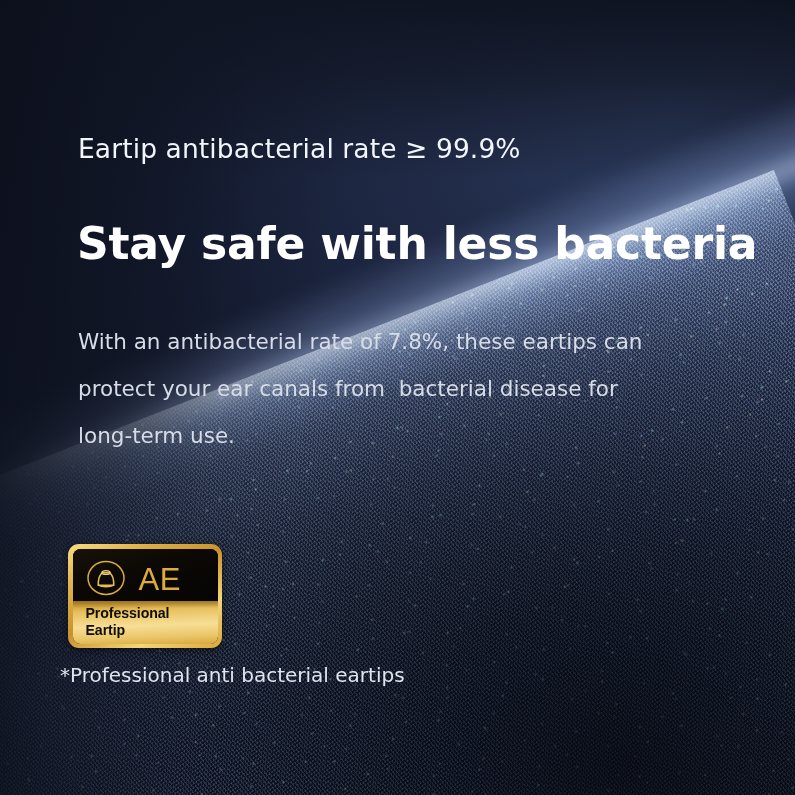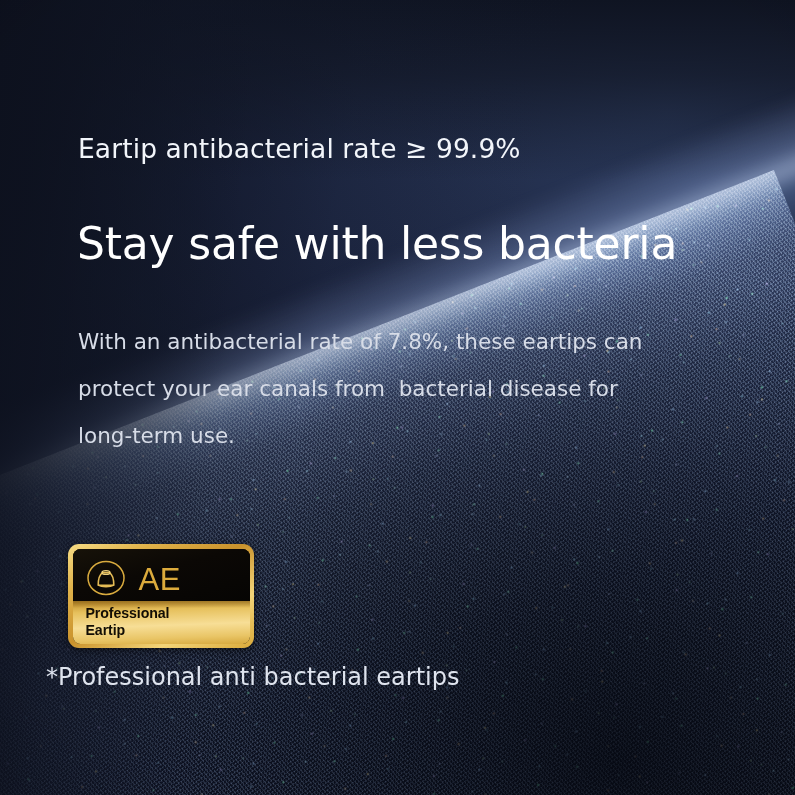--- a/index.html
+++ b/index.html
@@ -155,21 +155,21 @@
     font-weight: 400;
     color: #f2f5fa;
     letter-spacing: 0.1px;
     white-space: nowrap;
   }
   .headline {
     position: absolute;
     left: 77px;
     top: 189px;
     font-size: 44px;
-    font-weight: 400;
+    font-weight: 700;
     color: #ffffff;
     letter-spacing: -0.2px;
     white-space: nowrap;
   }
   .body-copy {
     position: absolute;
     left: 78px;
     top: 296px;
     width: 600px;
     font-size: 21.5px;
@@ -177,21 +177,21 @@
     color: #d7dce7;
     line-height: 47px;
     white-space: pre-wrap;
   }
 
   
   .badge {
     position: absolute;
     left: 68px;
     top: 544px;
-    width: 186px;
+    width: 154px;
     height: 104px;
     border-radius: 11px;
     padding: 4.5px;
     box-sizing: border-box;
     background: linear-gradient(150deg, #f7dd86 0%, #e0b24a 22%, #c9922c 48%, #f3d478 74%, #d9a93a 100%);
     box-shadow: 0 2px 9px rgba(0,0,0,0.55);
   }
   .badge-inner {
     position: relative;
     width: 100%;
@@ -243,23 +243,23 @@
     font-weight: 700;
     color: #120d04;
     line-height: 17px;
     letter-spacing: -0.1px;
     font-family: "Liberation Sans", sans-serif;
     white-space: pre-line;
   }
 
   .footnote {
     position: absolute;
-    left: 46px;
+    left: 60px;
     top: 663px;
-    font-size: 24px;
+    font-size: 20px;
     font-weight: 400;
     color: #dfe4ee;
     white-space: nowrap;
   }
 </style>
 </head>
 <body>
 
 <div id="poster">
 

